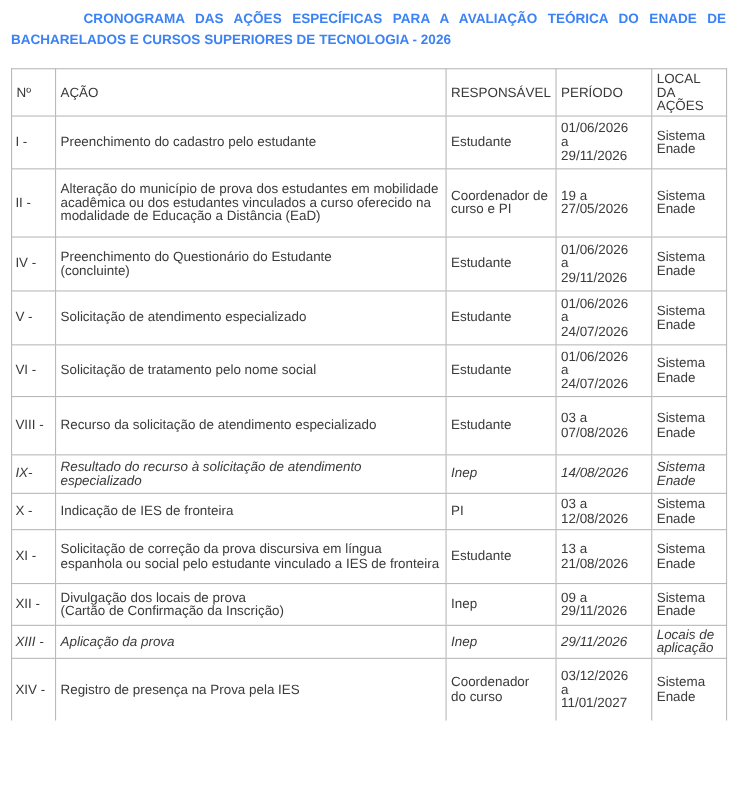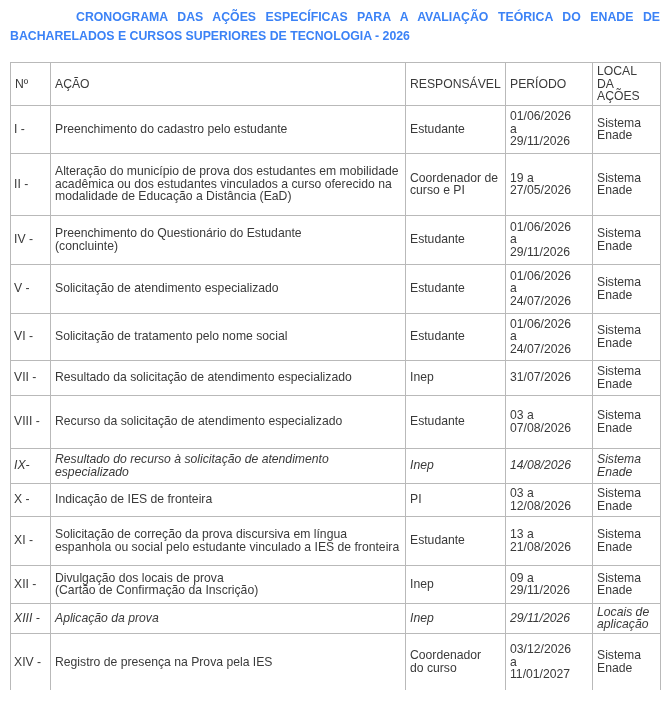--- a/index.html
+++ b/index.html
@@ -90,28 +90,20 @@
       <tr style="height: 47px;">
         <td class="pre num">VI -</td>
         <td class="pre">Solicitação de tratamento pelo nome social</td>
         <td class="pre">Estudante</td>
         <td class="pre">01/06/2026
 a
 24/07/2026</td>
         <td class="pre">Sistema
 Enade</td>
       </tr>
-      <tr style="height: 35px;">
-        <td class="pre num">VII -</td>
-        <td class="pre">Resultado da solicitação de atendimento especializado</td>
-        <td class="pre">Inep</td>
-        <td class="pre">31/07/2026</td>
-        <td class="pre">Sistema
-Enade</td>
-      </tr>
       <tr style="height: 53px;">
         <td class="pre num">VIII -</td>
         <td class="pre">Recurso da solicitação de atendimento especializado</td>
         <td class="pre">Estudante</td>
         <td class="pre">03 a
 07/08/2026</td>
         <td class="pre">Sistema
 Enade</td>
       </tr>
       <tr style="height: 35px; font-style: italic;">

